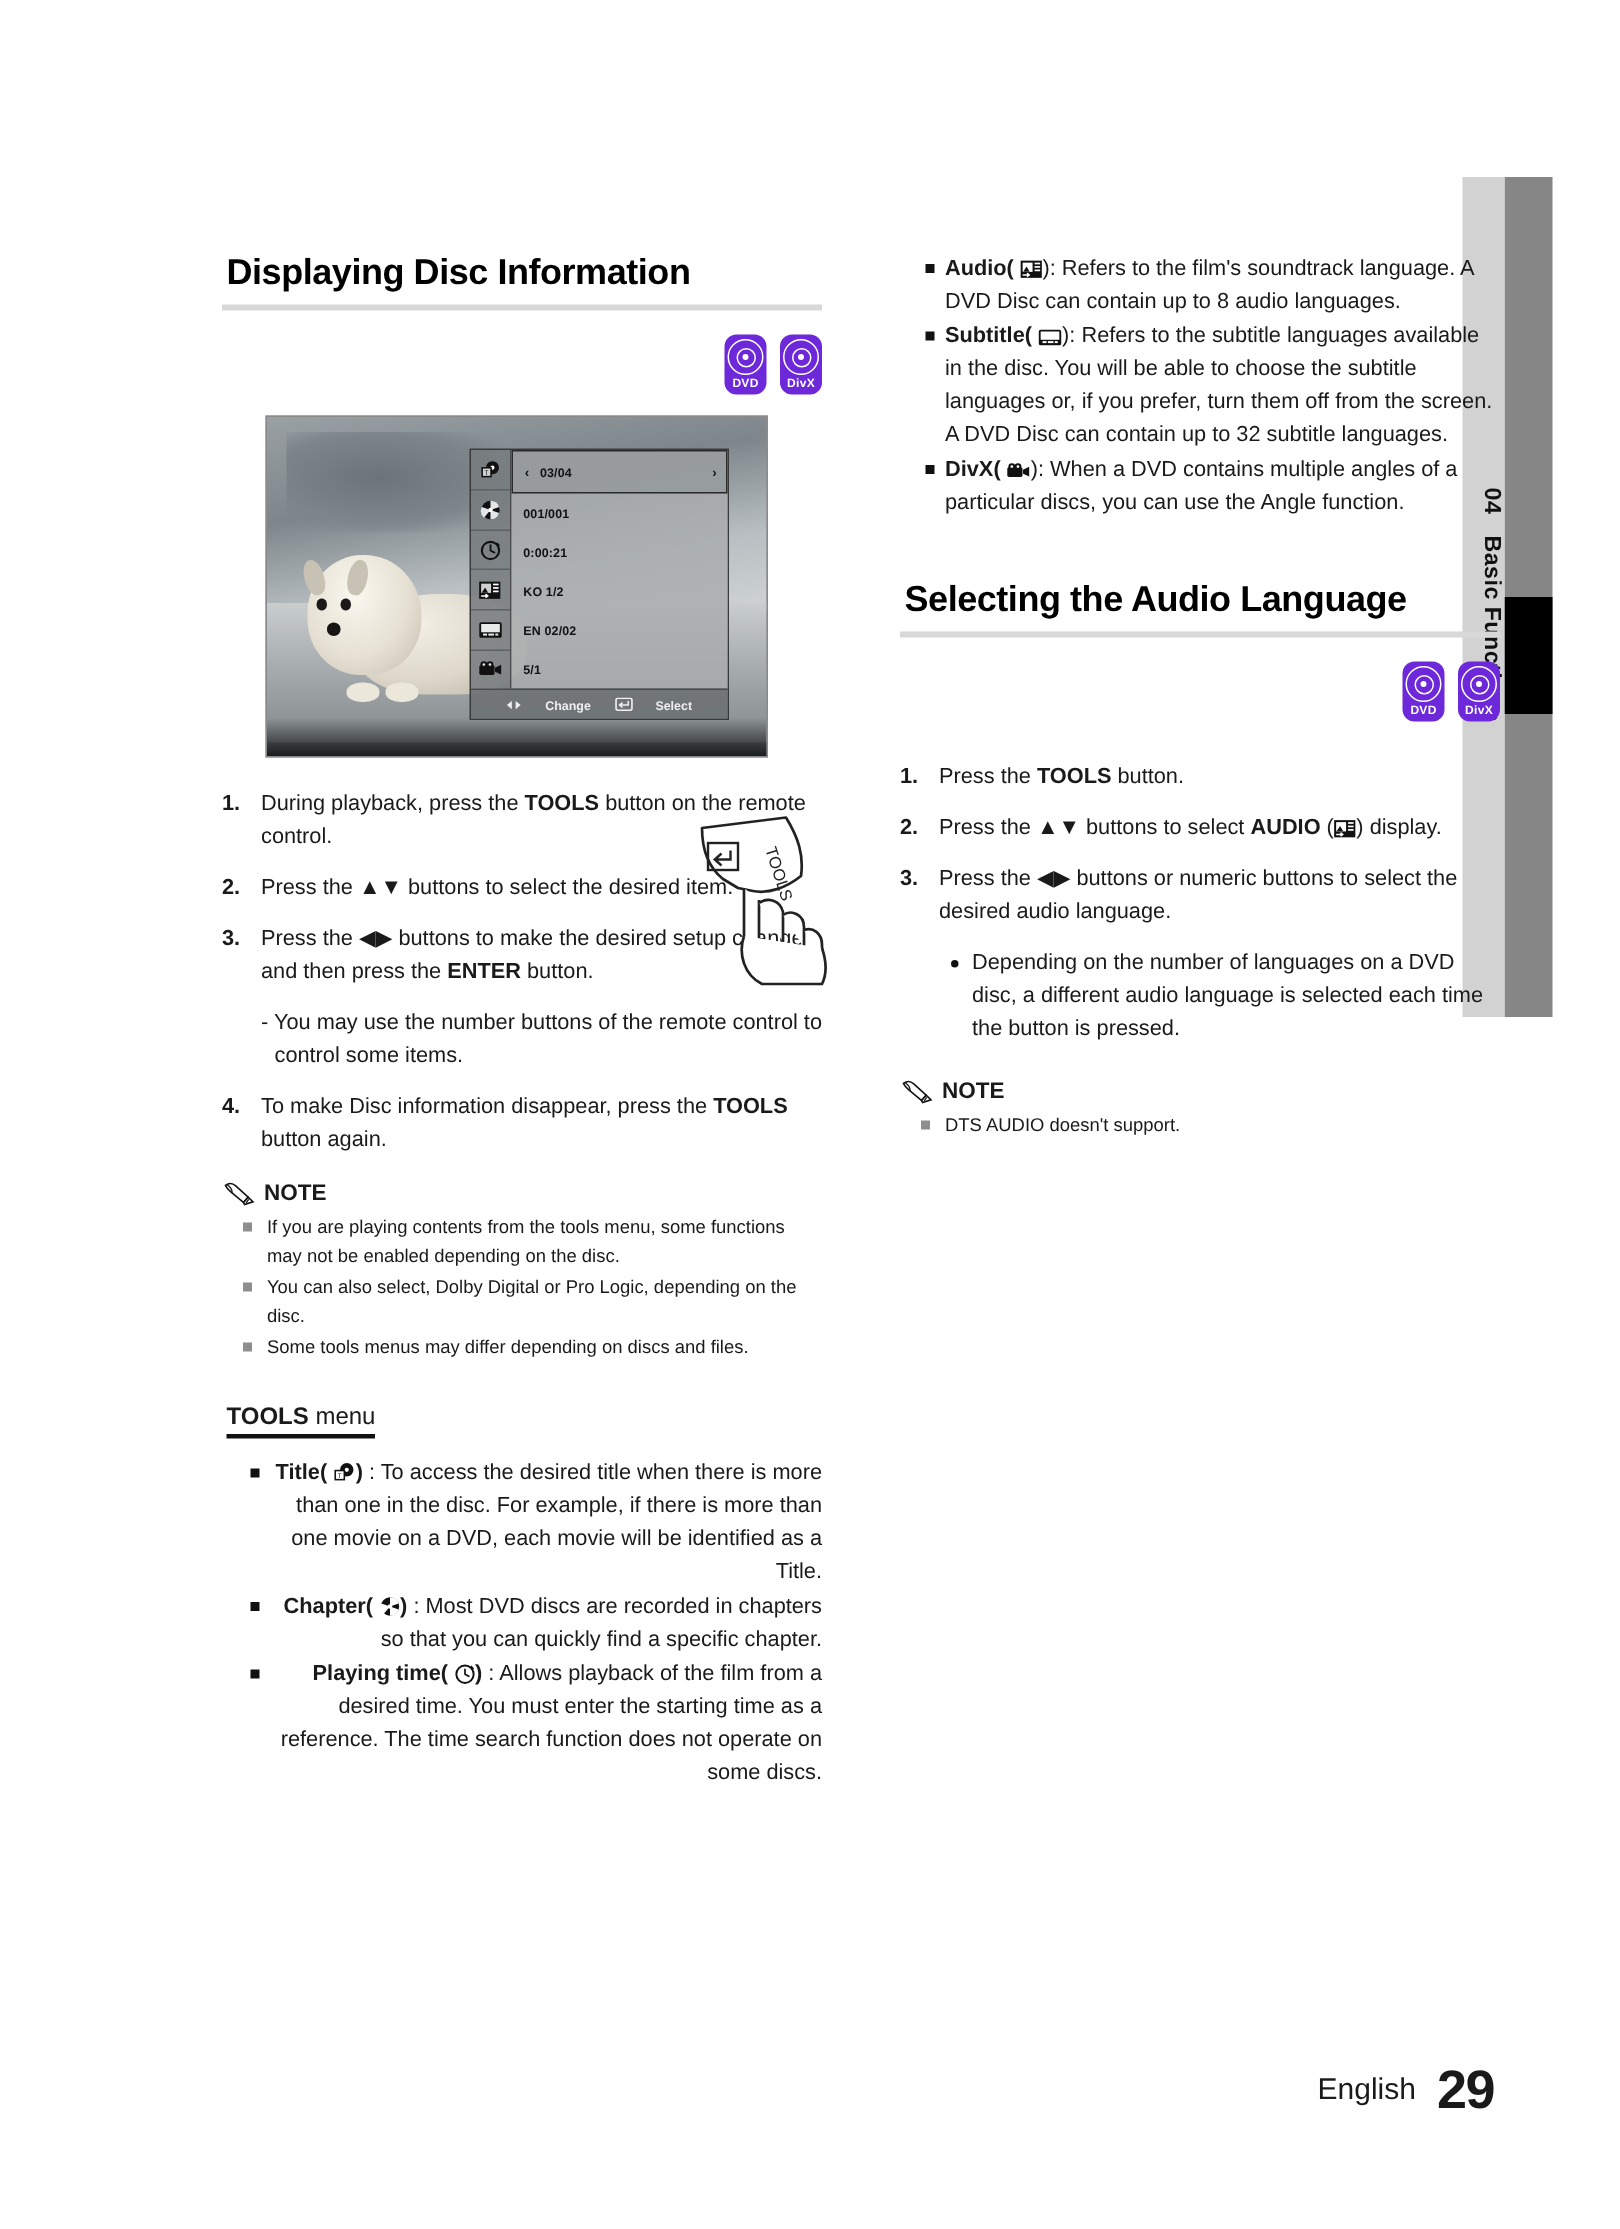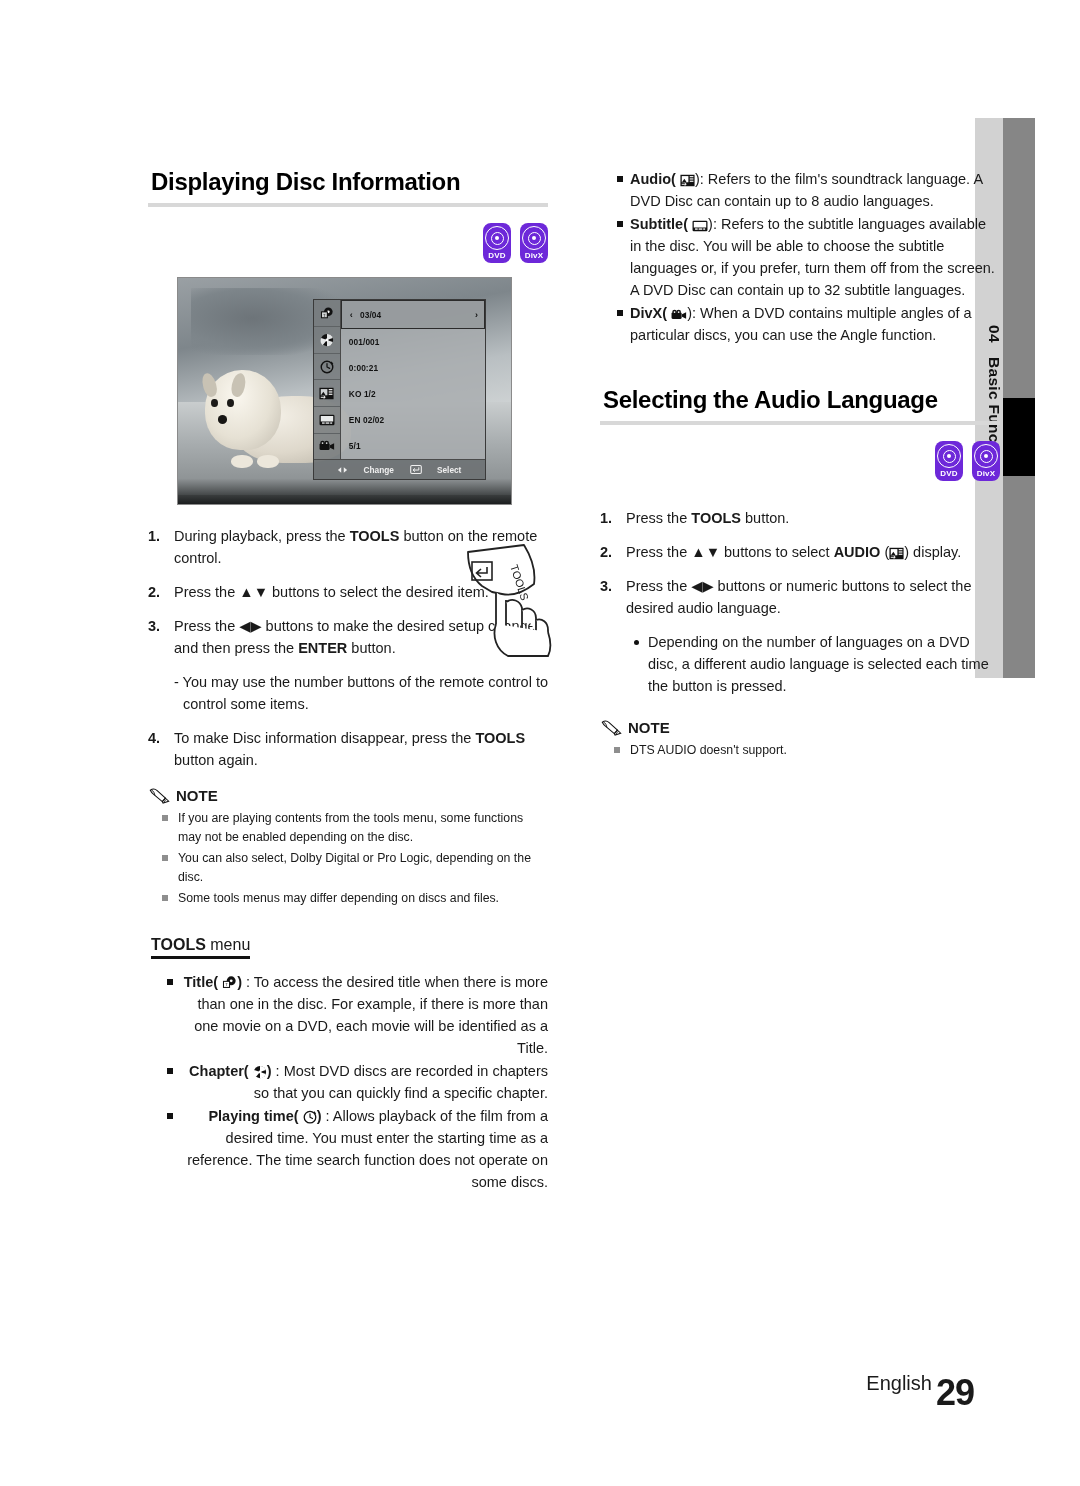--- a/index.html
+++ b/index.html
@@ -139,21 +139,21 @@
   
   .gi{display:inline-block;vertical-align:-3px;}
   .gi-title{width:15px;height:14px;position:relative;}
   .gi-chapter{width:14px;height:14px;}
   .gi-clock{width:14px;height:14px;}
   .gi-audio{width:15px;height:13px;}
   .gi-sub{width:16px;height:11px;}
   .gi-angle{width:16px;height:12px;}
 
   
-  .footer{position:absolute;right:106px;bottom:72px;display:flex;align-items:flex-start;gap:4px;}
+  .footer{position:absolute;right:84px;bottom:72px;display:flex;align-items:center;gap:14px;}
   .footer .lang{font-size:20px;}
   .footer .pno{font-size:36px;font-weight:bold;letter-spacing:-1px;}
 </style>
 </head>
 <body>
 
 <div class="page">
 
   <div class="side-bar"></div>
   <div class="side-bar-black"></div>

